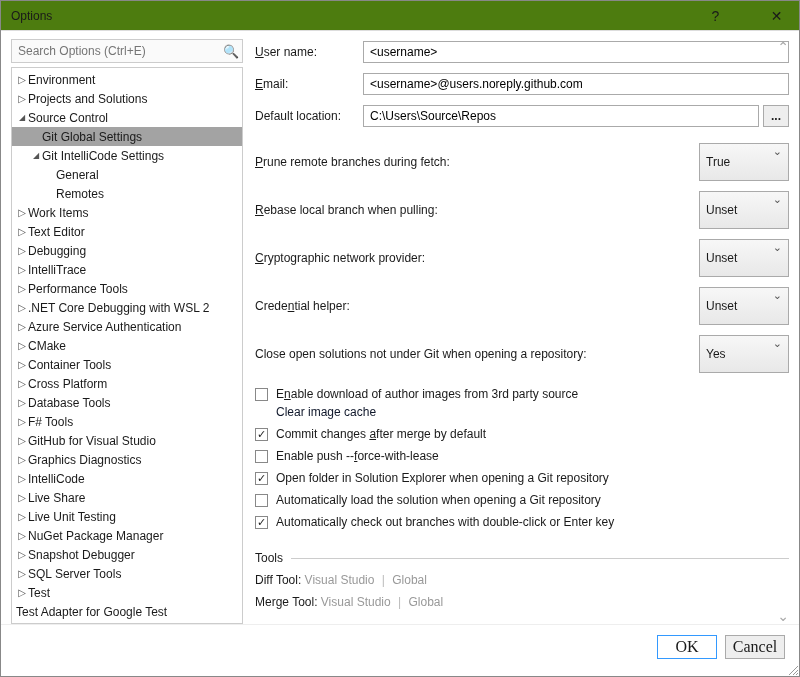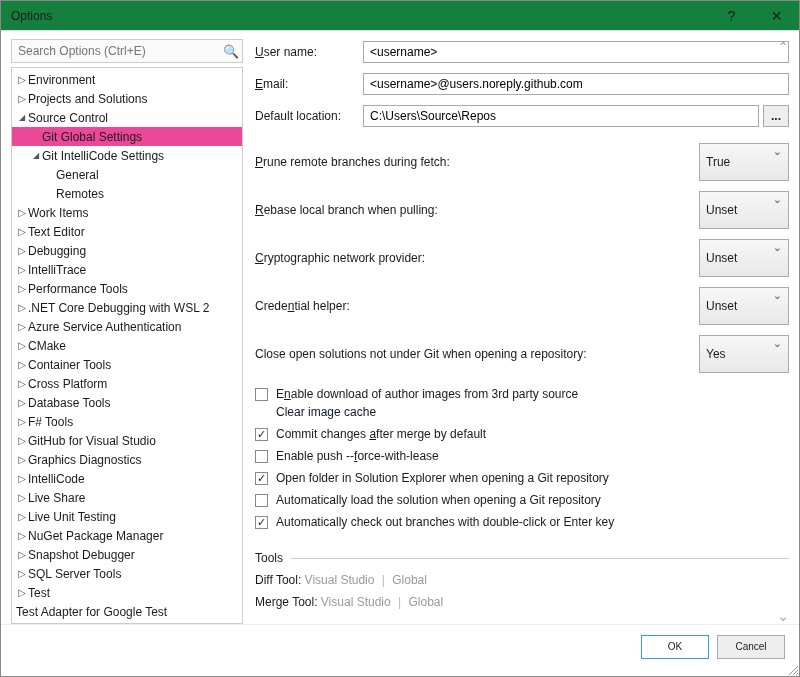--- a/index.html
+++ b/index.html
@@ -12,22 +12,23 @@
     width: 800px;
     height: 677px;
     overflow: hidden;
     border: 1px solid #888;
   }
   .titlebar {
     height: 30px;
     display: flex;
     align-items: center;
     padding: 1px 0 0 10px;
-    background: #15803d;
+    background: #4d7c0f;
     border-bottom: 1px solid #ddd;
+    gap: 16px;
   }
   .titlebar .title { flex: 1; font-size: 12px; }
   .titlebar .tbtn {
     width: 45px; height: 30px;
     display: flex; align-items: center; justify-content: center;
     font-size: 14px; cursor: pointer;
   }
   .body {
     display: flex;
     height: 593px;
@@ -71,21 +72,21 @@
     padding-left: 4px;
     white-space: nowrap;
     cursor: default;
     font-size: 12px;
   }
   .tree-item .arrow {
     width: 12px; display: inline-block; color: #555; font-size: 10px;
     text-align: center;
   }
   .tree-item.selected {
-    background: #ec4899;
+    background: #a3a3a3;
   }
   .tree .indent1 { padding-left: 18px; }
   .tree .indent2 { padding-left: 32px; }
   .tree::-webkit-scrollbar { width: 15px; }
   .tree::-webkit-scrollbar-track { background: #f0f0f0; }
   .tree::-webkit-scrollbar-thumb { background: #c2c2c2; }
 
   .main {
     flex: 1;
     display: flex;
@@ -174,26 +175,27 @@
   .footer {
     height: 44px;
     display: flex;
     justify-content: flex-end;
     align-items: center;
     gap: 8px;
     padding: 0 14px;
     border-top: 1px solid #eee;
   }
   .btn {
-    width: 68px; height: 24px;
+    width: 60px; height: 24px;
     border: 1px solid #aaa;
     background: #eee;
-    font-size: 10px;
+    font-size: 16px;
     display: flex; align-items: center; justify-content: center;
     cursor: pointer;
+    font-family: Liberation Serif, serif;
   }
   .btn.primary { border: 1px solid #3399ff; background: #fff; }
   .resize-grip {
     position: absolute; right: 2px; bottom: 2px; width: 12px; height: 12px;
     background:
       linear-gradient(135deg, transparent 60%, #999 60%, #999 65%, transparent 65%,
                       transparent 75%, #999 75%, #999 80%, transparent 80%,
                       transparent 90%, #999 90%, #999 95%, transparent 95%);
   }
   u.acc { text-decoration: underline; }

